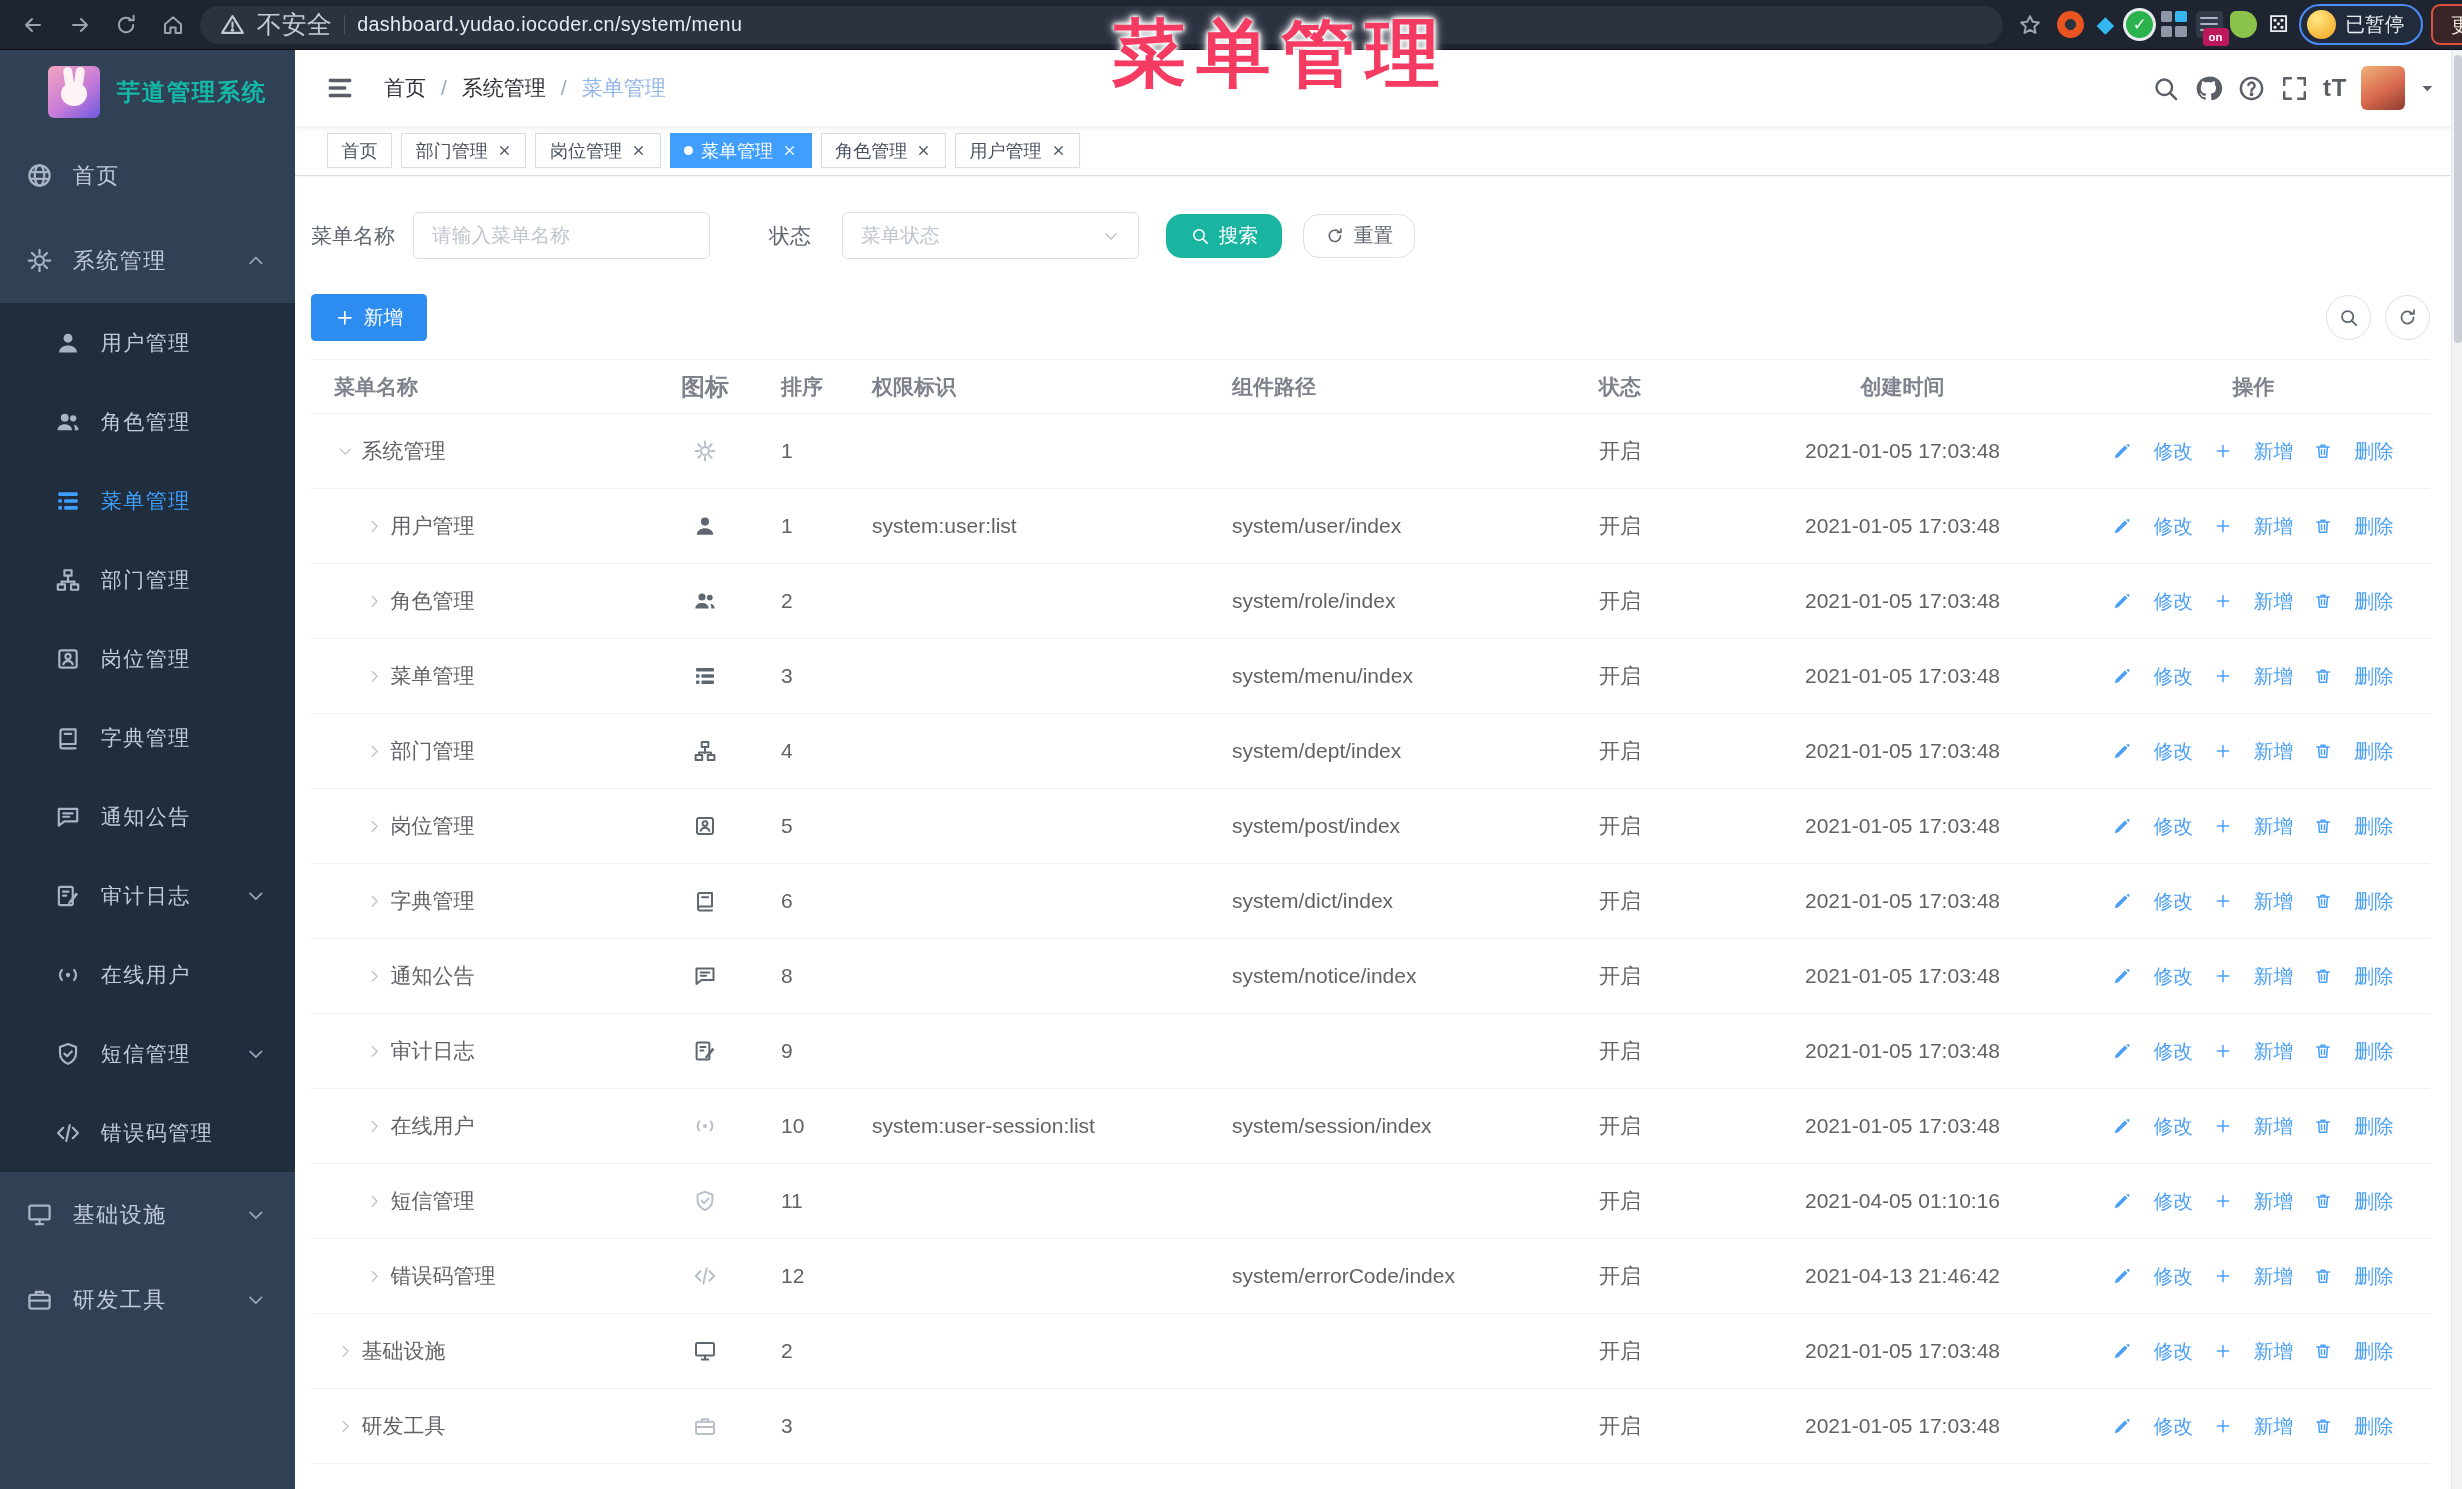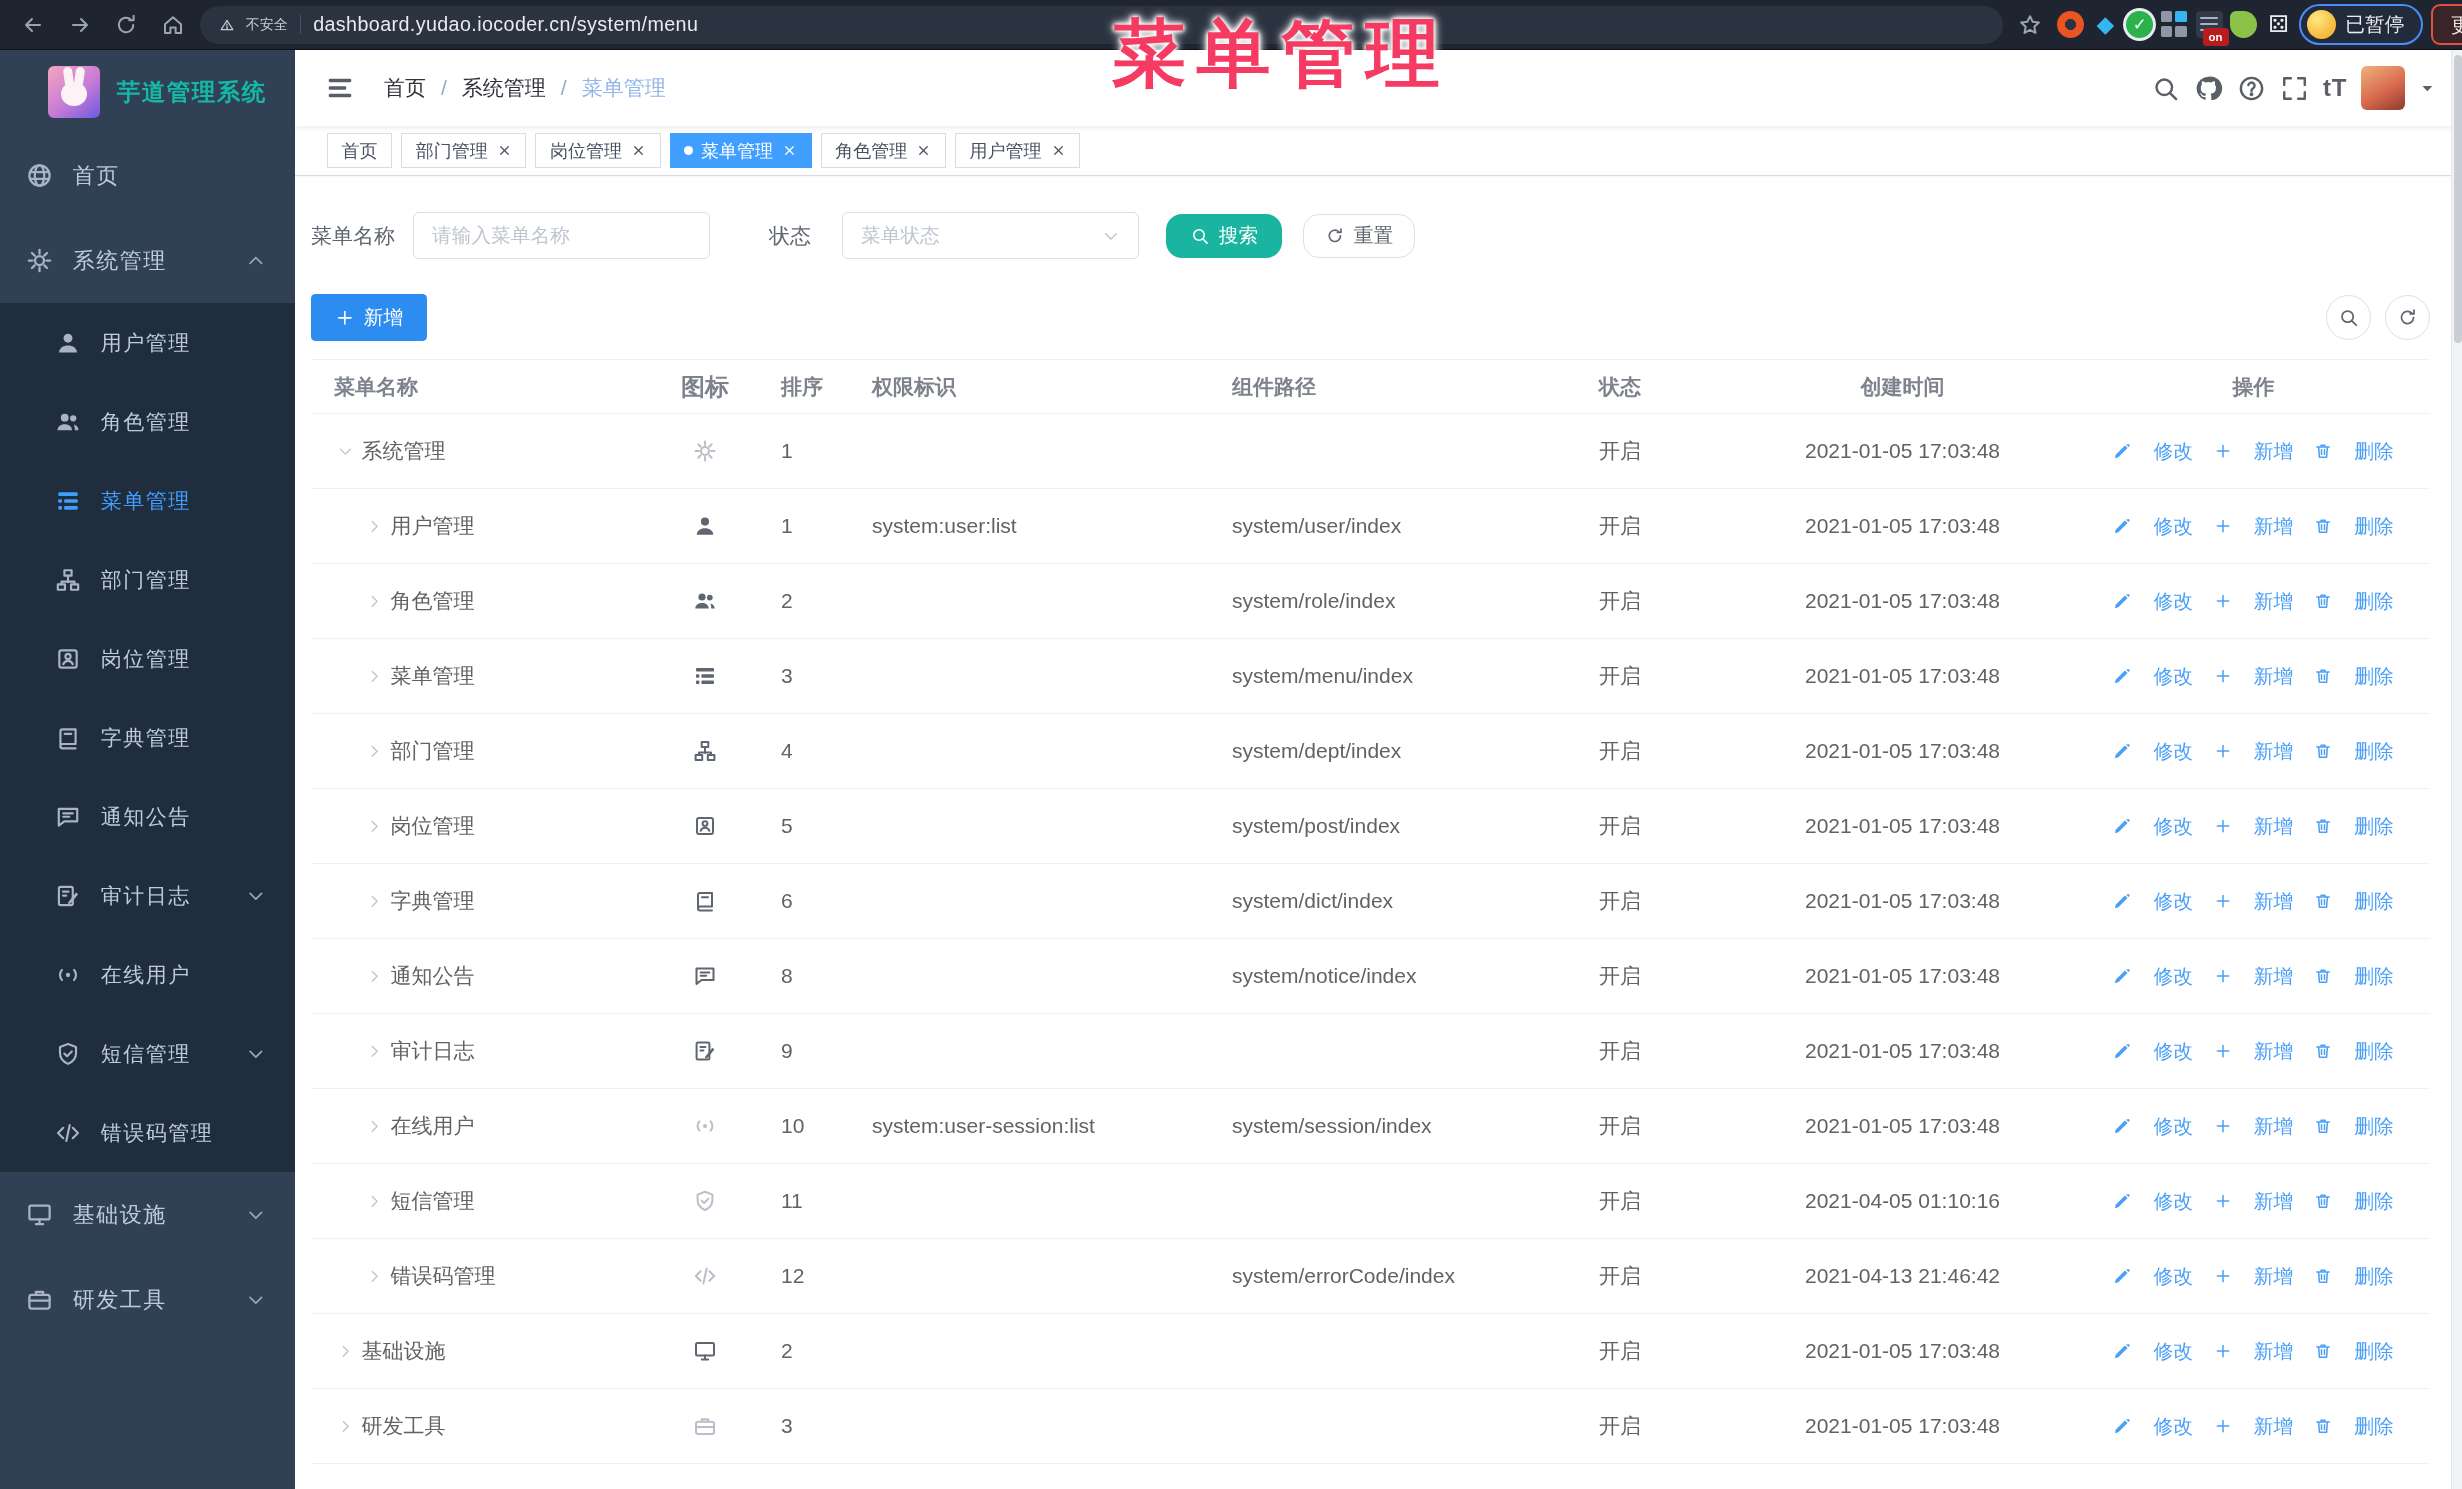--- a/index.html
+++ b/index.html
@@ -7,34 +7,34 @@
   body { font-family:"Liberation Sans","DejaVu Sans",sans-serif; background:#fff; position:relative; }
   .ic { display:inline-flex; align-items:center; justify-content:center; }
   .ic svg { width:1em; height:1em; display:block; }
 
   
   #chrome { position:absolute; top:0; left:0; right:0; height:50px; background:#1f2530; border-bottom:1.5px solid #0d1117;
             display:flex; align-items:center; padding:0 13.6px; gap:7.6px; z-index:5; }
   .chrome-btn { width:39px; height:39px; border-radius:50%; color:#9aa3b2; font-size:24px; flex:0 0 auto; }
   #omnibox { height:38px; flex:0 0 auto; width:1803px; background:#2b3240; border-radius:19px; display:flex; align-items:center;
              padding:0 19.7px; gap:12px; color:#c6ccd6; }
-  #omnibox .warn { font-size:14px; color:#c6ccd6; }
+  #omnibox .warn { font-size:25px; color:#c6ccd6; }
   #omnibox .sep { width:1.5px; height:19.7px; background:#4a5261; }
   #omnibox .url { font-size:19.7px; color:#e8ebf0; letter-spacing:0.4px; }
   .ext { width:27px; height:27px; flex:0 0 auto; }
   .ext-circle { border-radius:50%; }
   #ext-ubuntu { background:radial-gradient(circle at 50% 50%, #2b3240 28%, #e95420 30%); }
   #ext-gem { color:#35b6f0; font-size:23px; }
   #ext-check { background:#2bb24c; border-radius:50%; color:#fff; font-size:16.7px; font-weight:bold; box-shadow:0 0 0 3px #e8ebf0; }
   #ext-grid { display:grid; grid-template-columns:11.4px 11.4px; grid-gap:3px; }
   #ext-grid i { background:#8d97a8; height:11.4px; border-radius:1.5px; }
   #ext-grid i.b { background:#35b6f0; }
   #ext-proxy { position:relative; background:#323a49; border-radius:4.5px; }
   #ext-proxy i { position:absolute; left:4.5px; right:4.5px; height:2.3px; background:#aab3c2; border-radius:1.5px; }
-  #ext-proxy .on { position:absolute; right:-6px; bottom:-7.6px; width:26px; height:18px; background:#b91c1c; color:#fff;
+  #ext-proxy .on { position:absolute; right:-6px; bottom:-7.6px; width:26px; height:18px; background:#be185d; color:#fff;
                    font-size:11.4px; font-weight:bold; border-radius:3.8px; display:flex; align-items:center; justify-content:center; }
   #ext-bug { background:#8bc34a; border-radius:6px 50% 50% 50%; }
   #ext-puzzle { color:#e8ebf0; font-size:23px; }
   #paused-badge { display:flex; align-items:center; gap:9px; height:41px; padding:0 16.7px 0 6px; border:2.3px solid #4b8df8;
                   border-radius:21px; background:#222b3b; color:#e8ebf0; font-size:19.7px; flex:0 0 auto; }
   #emoji-face { width:29px; height:29px; border-radius:50%; background:radial-gradient(circle at 35% 30%, #ffe882, #f6b73c 70%); }
   #update-btn { display:flex; align-items:center; gap:12px; height:41px; padding:0 12px 0 18px; border:2.3px solid #e0523f;
                 border-radius:9px; background:#392527; color:#f2e6e2; font-size:20.5px; flex:0 0 auto; }
 
   

